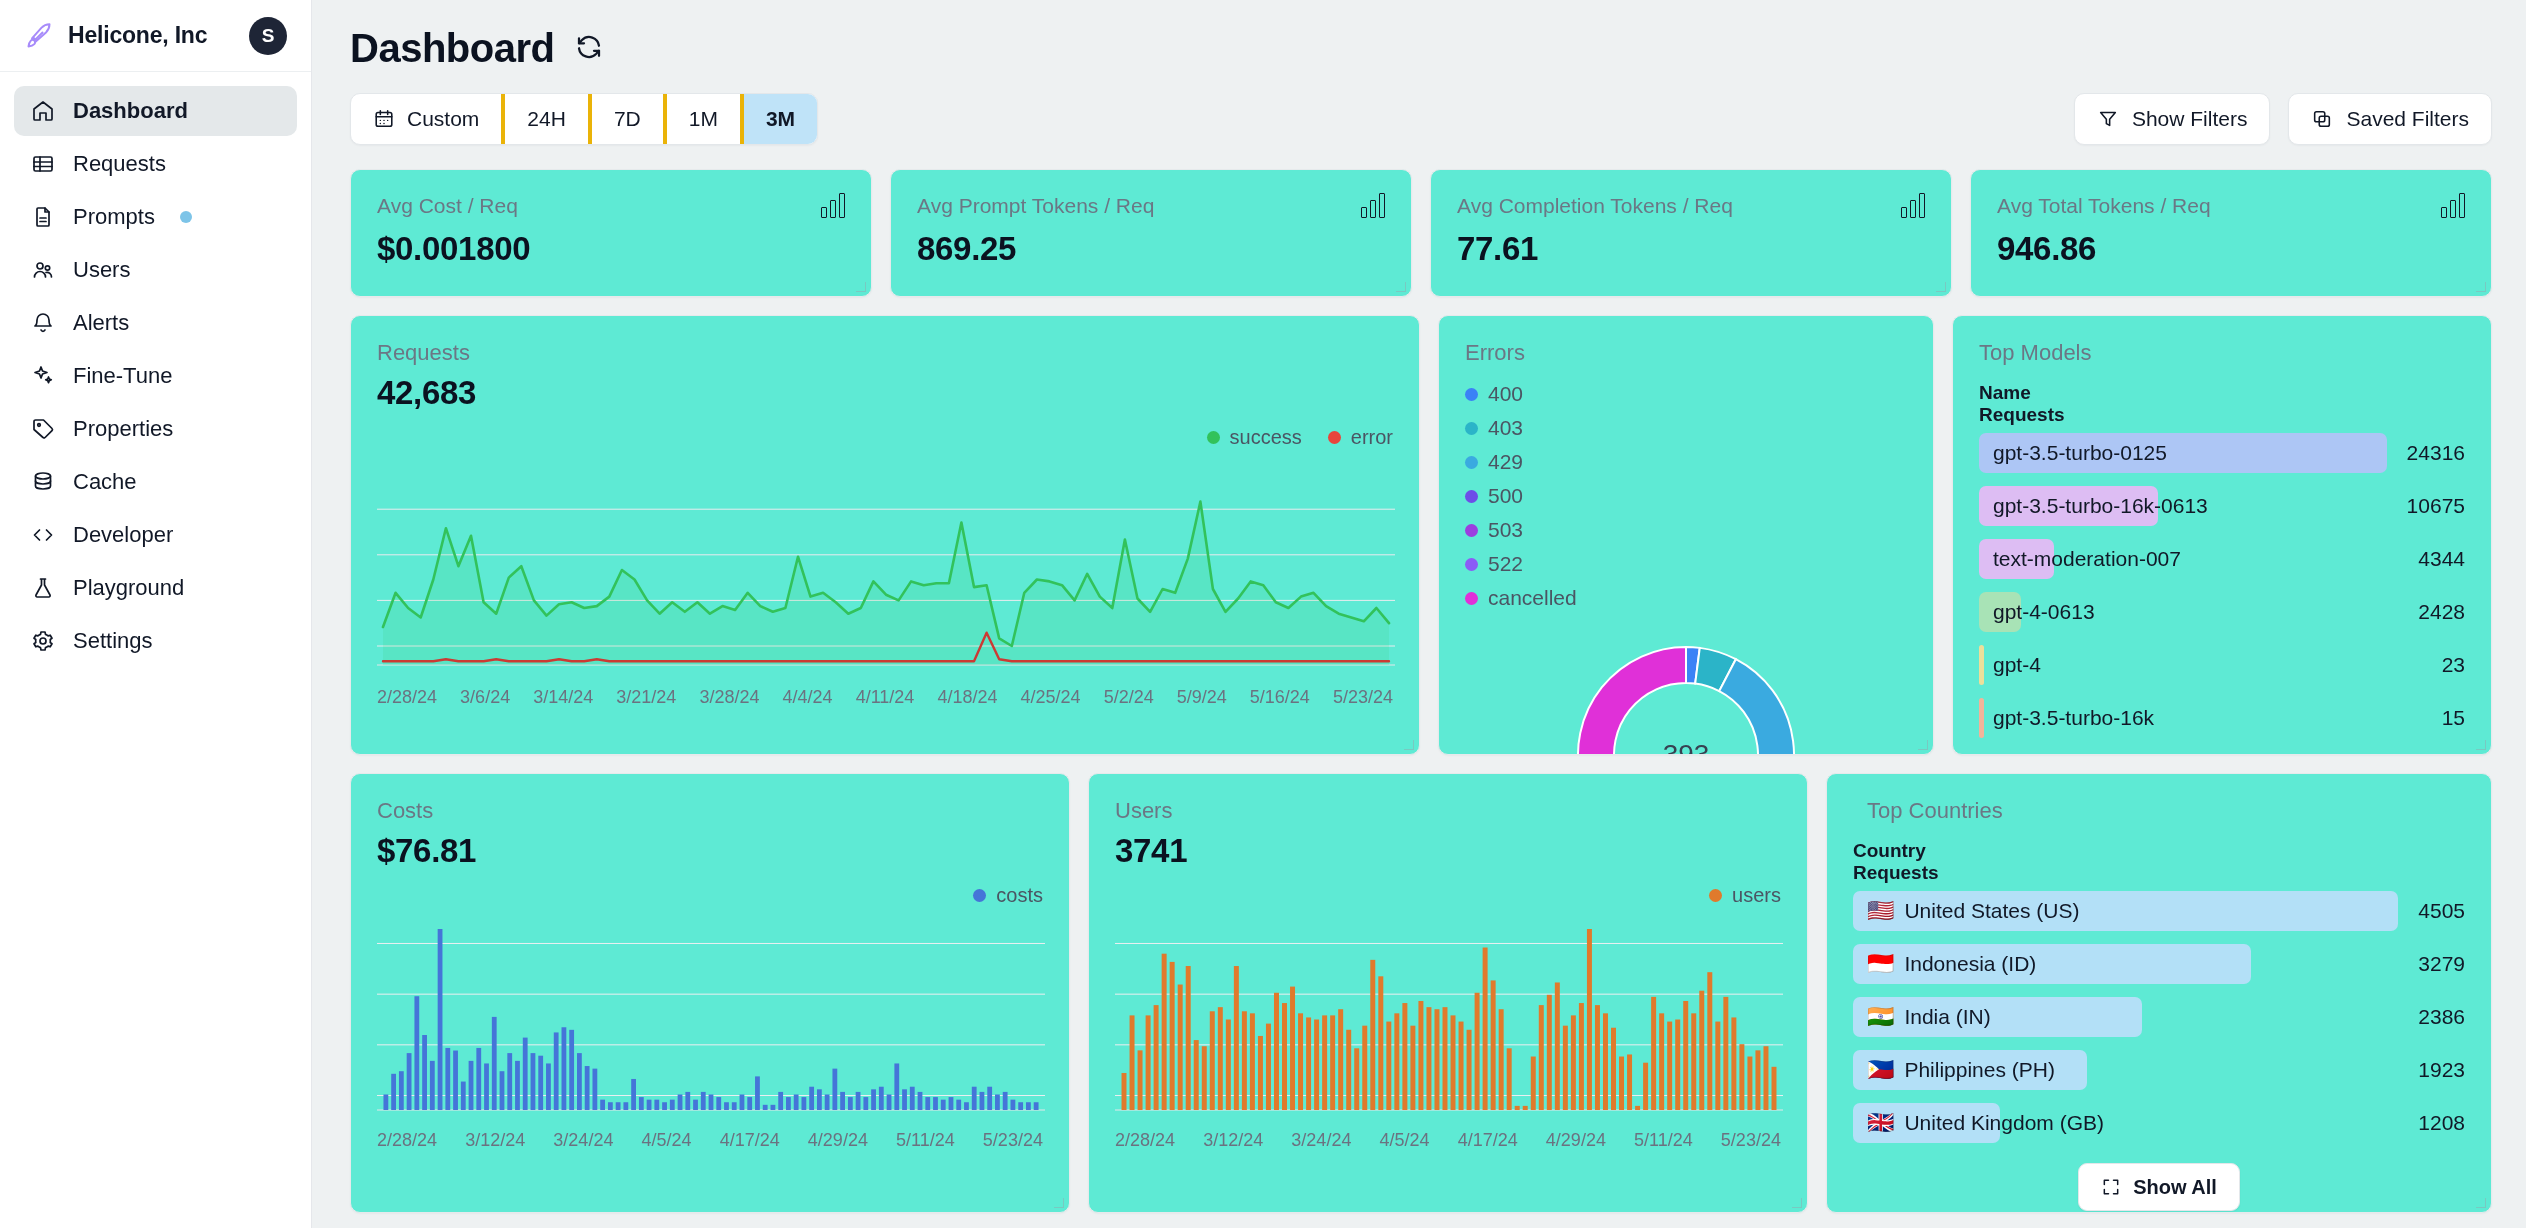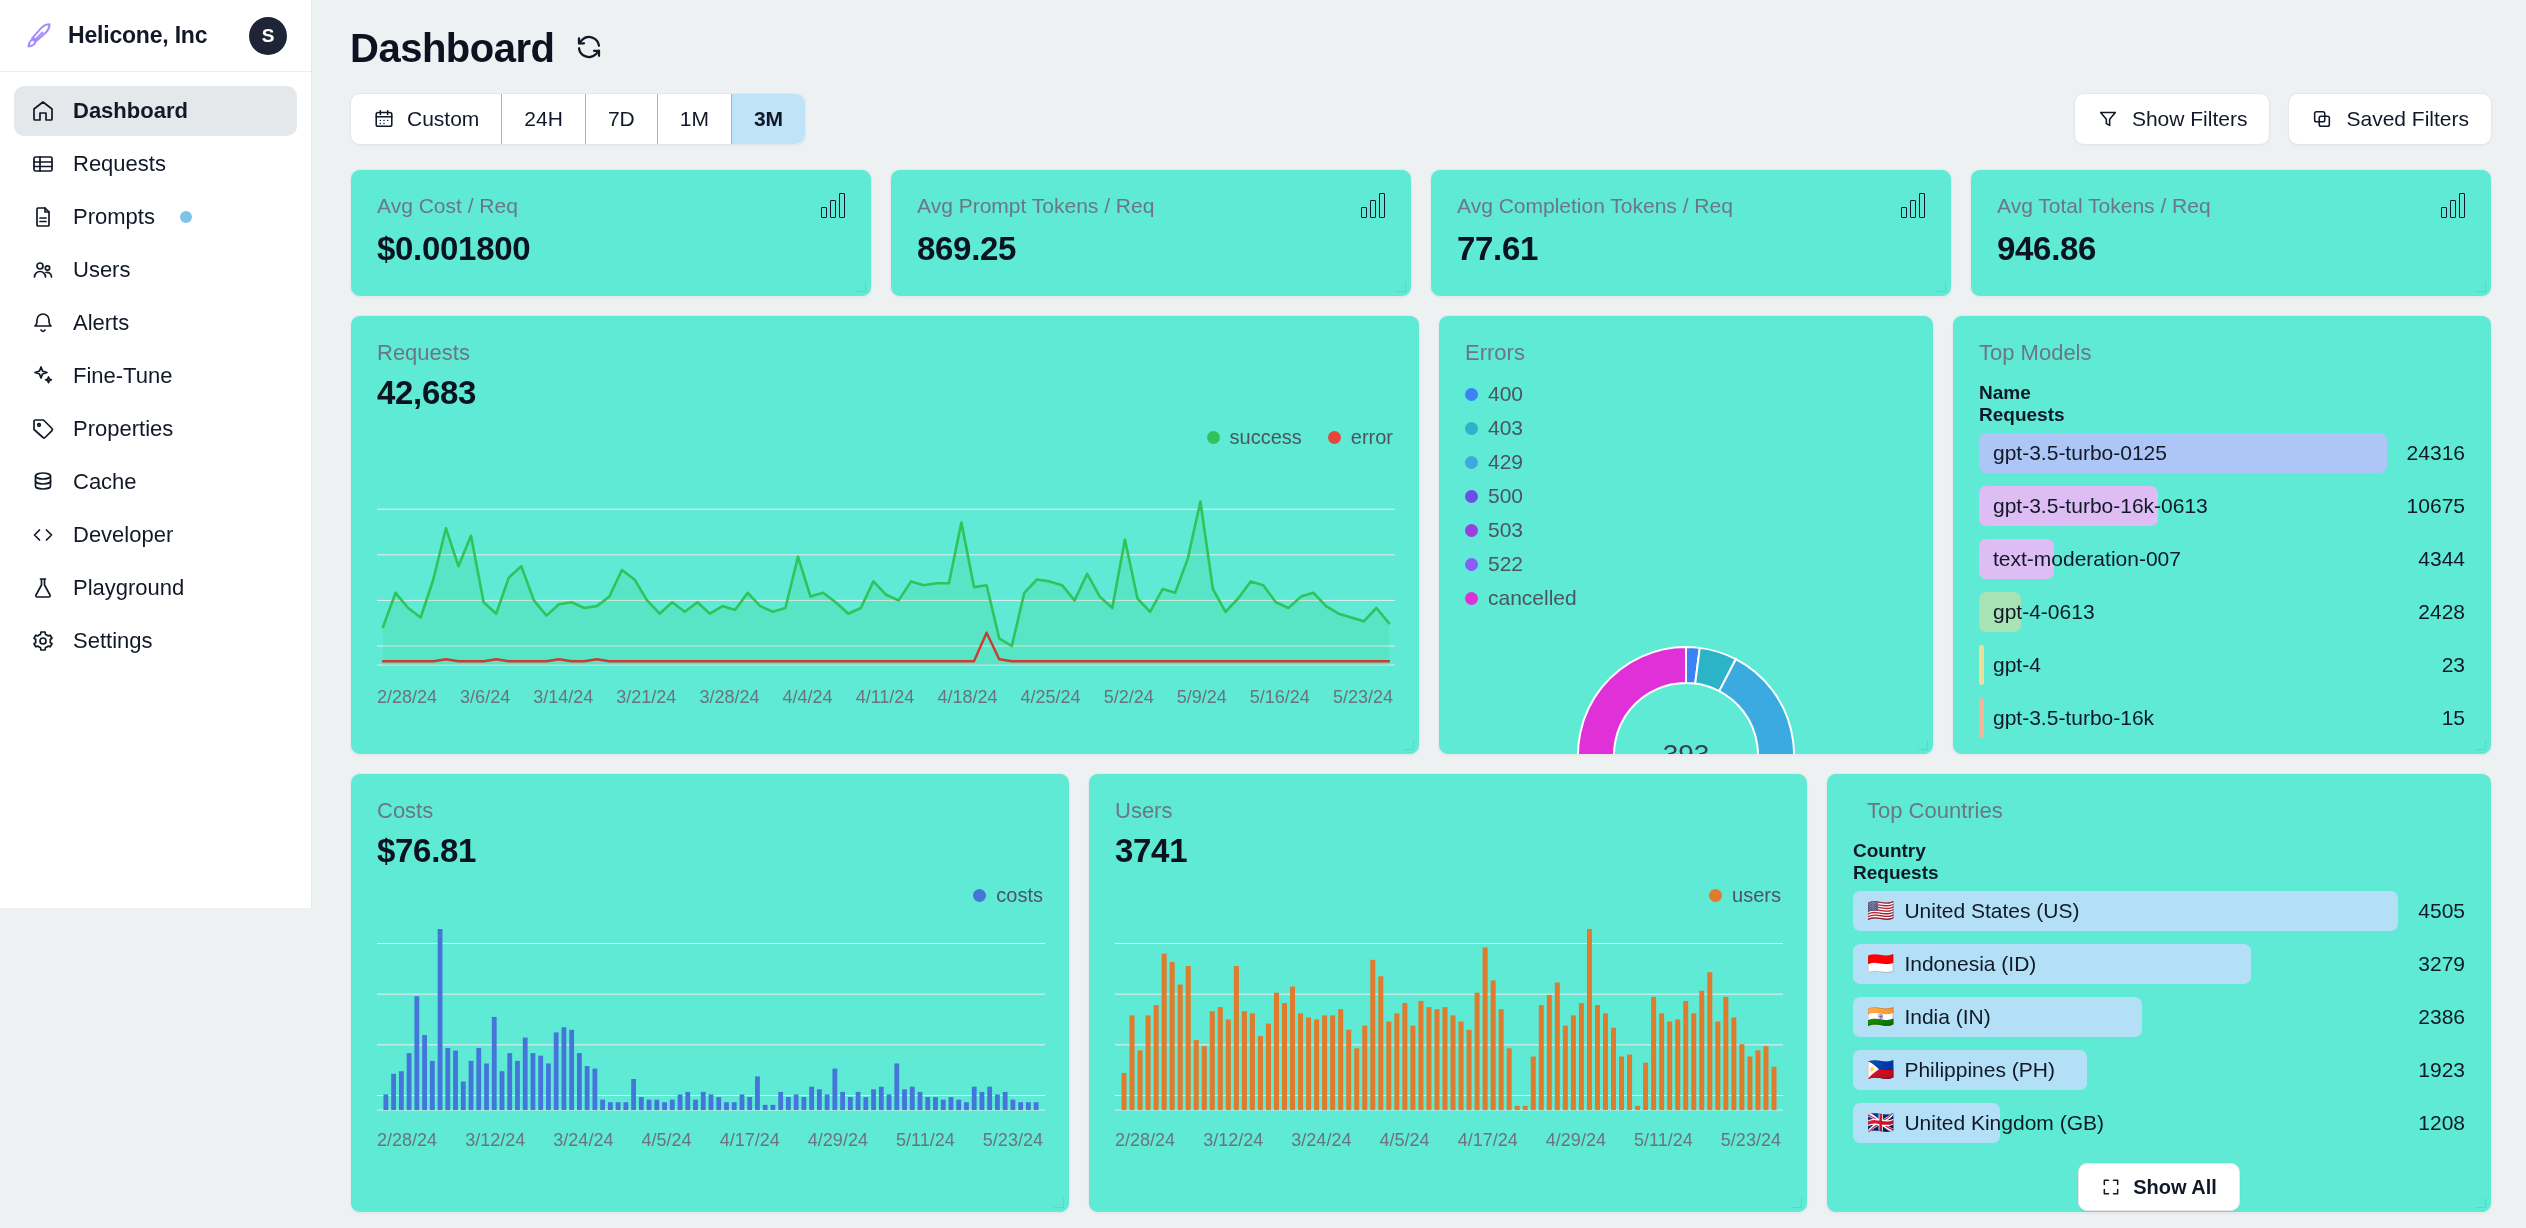--- a/index.html
+++ b/index.html
@@ -6,21 +6,21 @@
   html, body {
     width: 2526px; height: 1228px;
     font-family: "Liberation Sans", sans-serif;
     background: #eef1f2;
     overflow: hidden;
   }
   .app { display: flex; width: 2526px; height: 1228px; }
 
   
   .sidebar {
-    width: 312px; height: 908px; background: #ffffff;
+    width: 312px; height: 1228px; background: #ffffff;
     border-right: 1px solid #e5e7eb; flex: 0 0 312px;
     display: flex; flex-direction: column;
   }
   .brand {
     height: 72px; display: flex; align-items: center;
     padding: 0 24px; border-bottom: 1px solid #eceff1; gap: 14px;
   }
   .brand-logo { width: 30px; height: 30px; flex: 0 0 30px; display:flex; align-items:center; justify-content:center; }
   .brand-name { font-size: 23px; font-weight: 700; color: #111827; letter-spacing: -0.2px; flex: 1; }
   .avatar {
@@ -46,21 +46,21 @@
   .refresh-ico svg { width: 30px; height: 30px; stroke: #111827; fill: none; stroke-width: 1.8; stroke-linecap: round; stroke-linejoin: round; }
 
   .toolbar { display: flex; align-items: center; justify-content: space-between; margin-bottom: 24px; }
   .seg {
     display: inline-flex; background: #fff; border: 1px solid #e3e7ea;
     border-radius: 10px; overflow: hidden; height: 52px; box-shadow: 0 1px 2px rgba(16,24,40,.04);
   }
   .seg-item {
     display: flex; align-items: center; gap: 12px; padding: 0 22px;
     font-size: 21px; color: #111827; cursor: pointer;
-    border-right: 1px solid #eab308;
+    border-right: 4px solid #eab308;
   }
   .seg-item:last-child { border-right: 0; }
   .seg-item.active { background: #bfe3f8; font-weight: 600; }
   .seg-item svg { width: 22px; height: 22px; stroke: #111827; fill: none; stroke-width: 1.7; stroke-linecap: round; stroke-linejoin: round; }
 
   .tool-right { display: flex; gap: 18px; }
   .tbtn {
     display: flex; align-items: center; gap: 13px; height: 52px; padding: 0 22px;
     background: #fff; border: 1px solid #e3e7ea; border-radius: 10px;
     font-size: 21px; color: #111827; cursor: pointer; box-shadow: 0 1px 2px rgba(16,24,40,.04);

